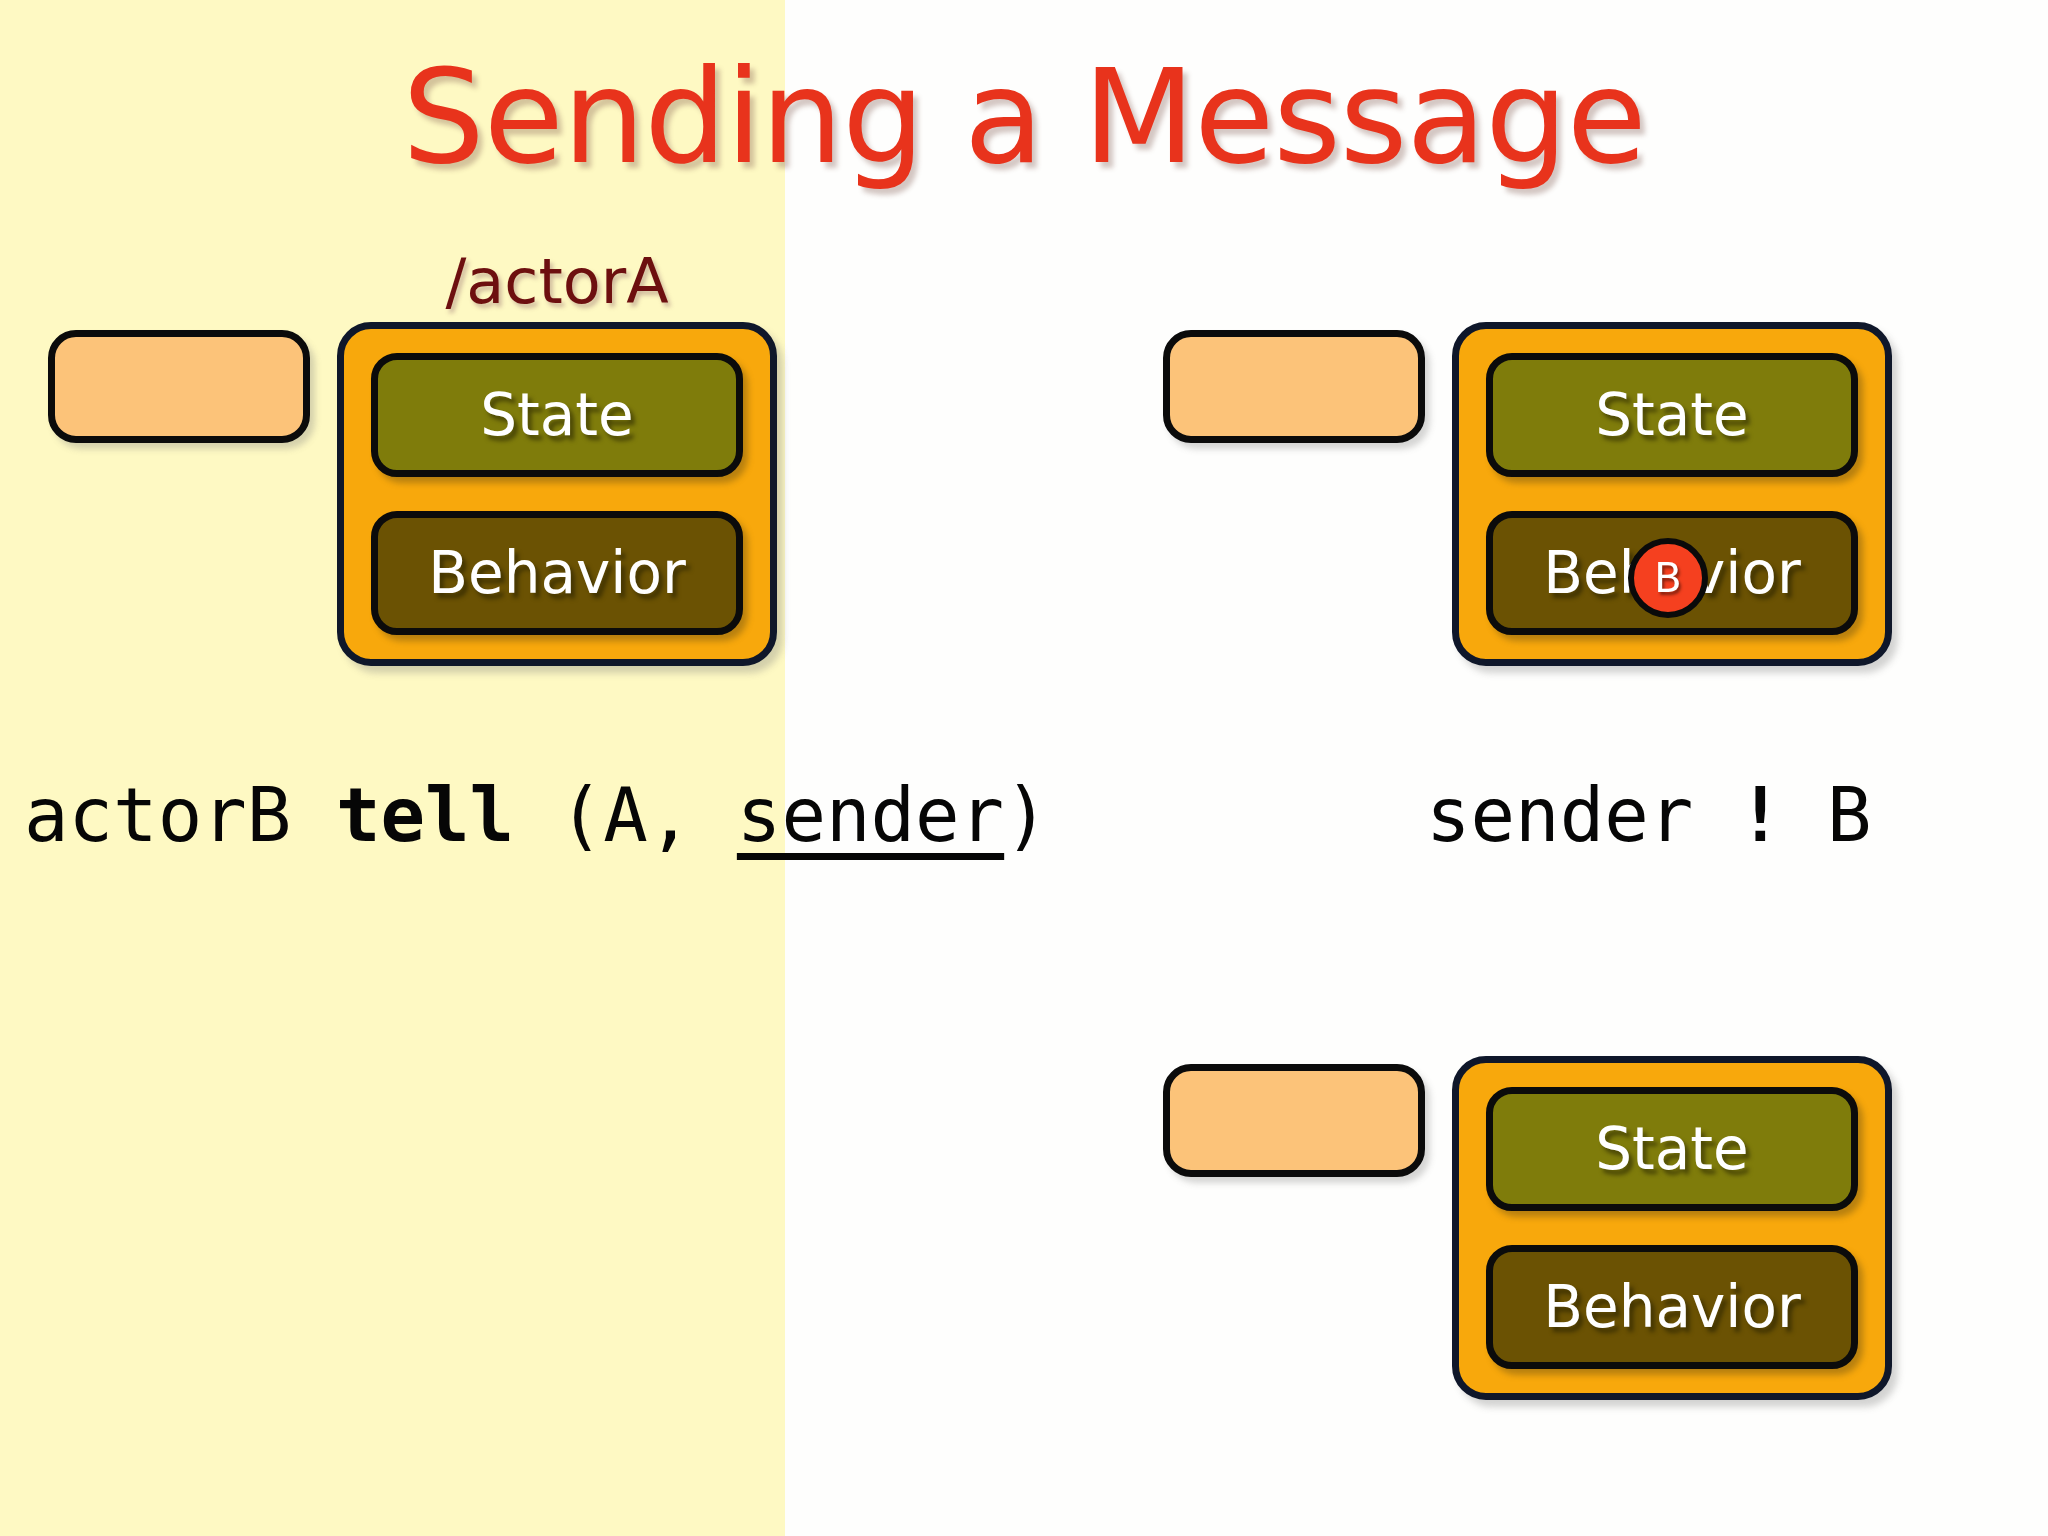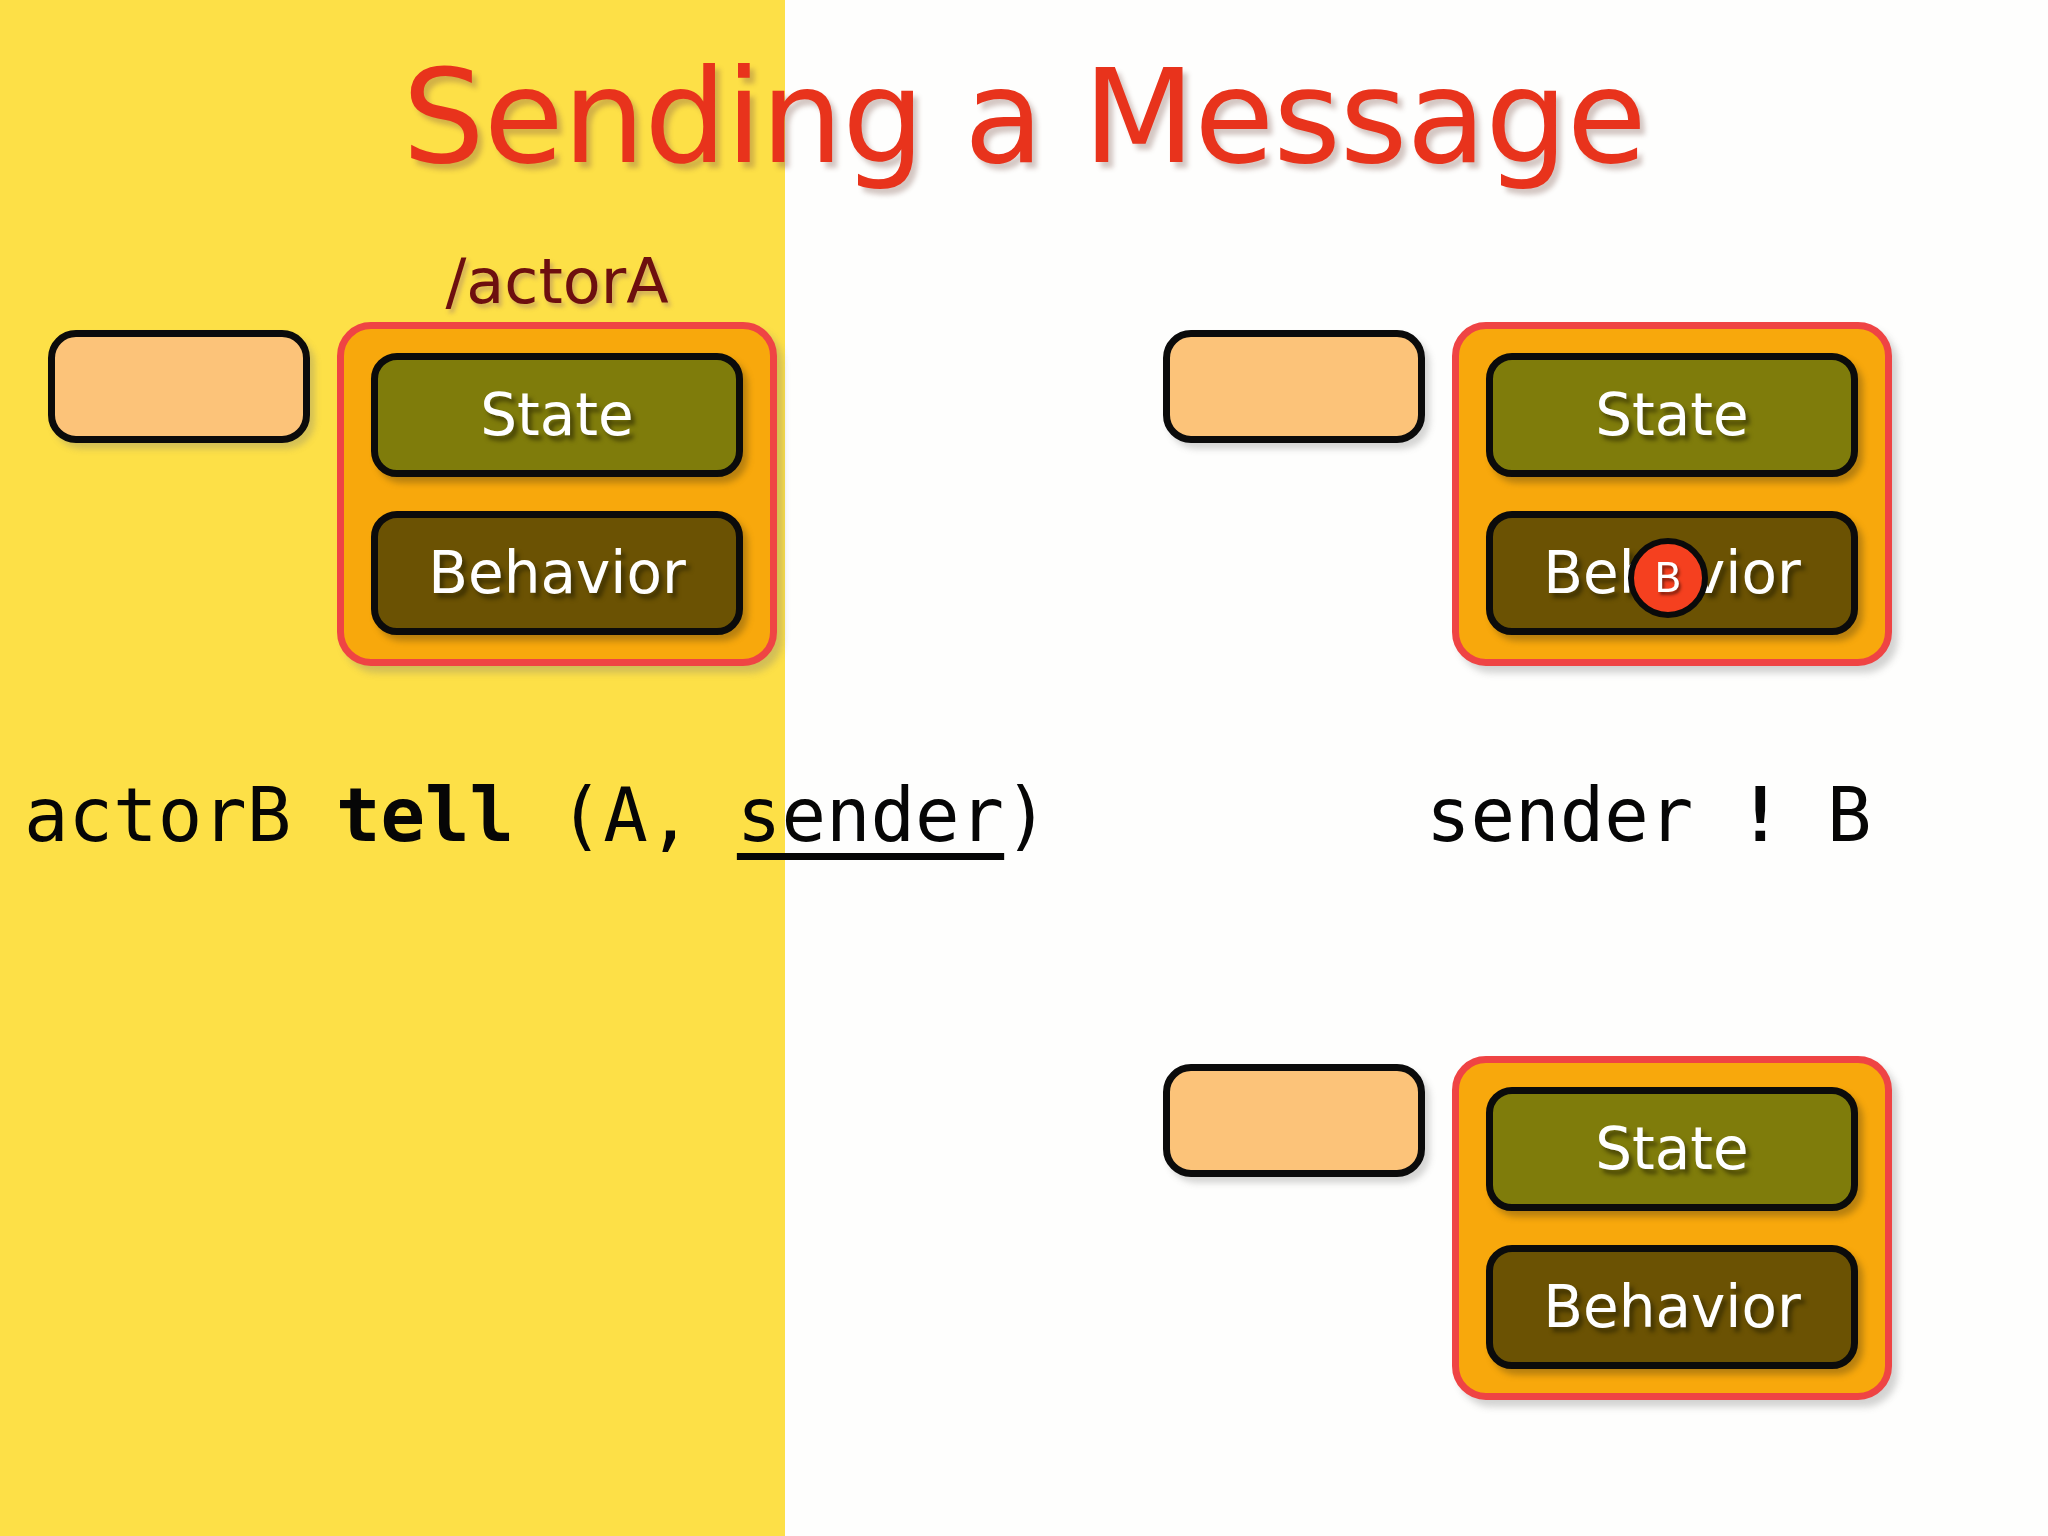--- a/index.html
+++ b/index.html
@@ -4,21 +4,21 @@
 <style>
   html, body {
     margin: 0;
     padding: 0;
     background: #ffffff;
   }
   #slide {
     position: relative;
     width: 2048px;
     height: 1536px;
-    background: #fde047;
+    background: #fef9c3;
     overflow: hidden;
     font-family: "Liberation Sans", sans-serif;
   }
 
   
   #bg-seam {
     position: absolute;
     left: 785px;
     top: 0;
     width: 1263px;
@@ -74,21 +74,21 @@
     box-sizing: border-box;
     box-shadow: 5px 6px 6px rgba(120,120,120,0.30);
   }
 
   
   .actor-box {
     position: absolute;
     width: 440px;
     height: 344px;
     background: #f8a80c;
-    border: 7px solid #ef4444;
+    border: 7px solid #0f172a;
     border-radius: 34px;
     box-sizing: border-box;
     box-shadow: 6px 7px 7px rgba(120,120,120,0.32);
     display: flex;
     flex-direction: column;
     justify-content: space-between;
     align-items: center;
     padding: 24px 27px;
   }
 

